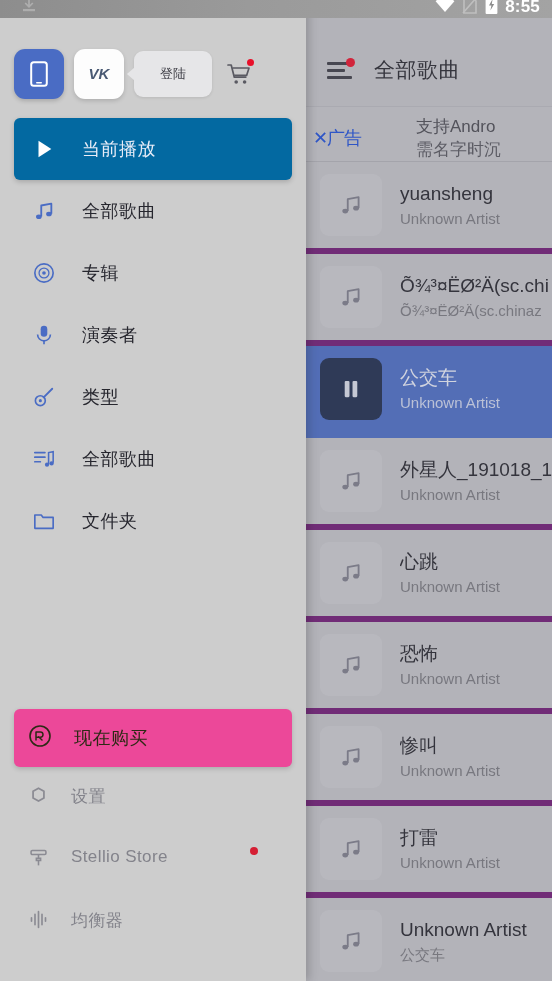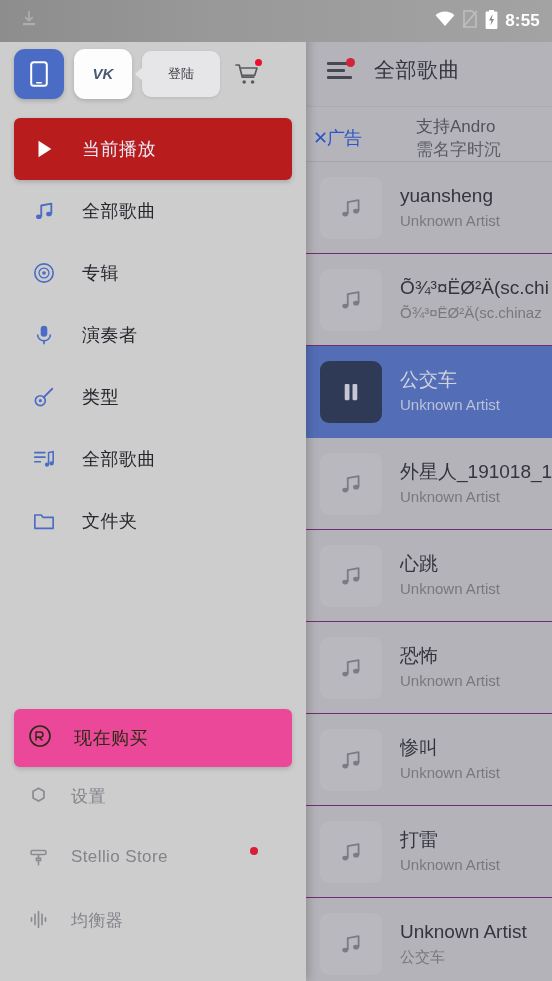--- a/index.html
+++ b/index.html
@@ -6,23 +6,23 @@
   html, body {
     width: 552px; height: 981px;
     font-family: "Liberation Sans", "DejaVu Sans", sans-serif;
     overflow: hidden;
     background: #b9b9bd;
   }
   #screen { position: relative; width: 552px; height: 981px; overflow: hidden; }
 
   
   .statusbar {
-    position: absolute; top: 0; left: 0; width: 552px; height: 42px;
+    position: absolute; top: 0; left: 0; width: 552px; height: 18px;
     background: linear-gradient(to right, #8d8d8d 0%, #9a9a9a 45%, #a3a3a3 100%);
-    display: flex; align-items: center; z-index: 40;
+    display: flex; align-items: flex-end; z-index: 40;
   }
   .sb-left { width: 306px; padding-left: 22px; display: flex; align-items: center; }
   .sb-dl { opacity: .28; }
   .sb-right {
     flex: 1; display: flex; align-items: center; justify-content: flex-end;
     padding-right: 12px; gap: 7px;
   }
   .sb-time { color: #fff; font-size: 17px; font-weight: bold; letter-spacing: .2px; }
   .ic-wifi { display: block; }
   .ic-sim { display: block; opacity: .42; }
@@ -62,21 +62,21 @@
     position: absolute; left: 110px; top: 8px; width: 200px;
     font-size: 17px; color: #4a4a52; line-height: 23px; white-space: nowrap;
   }
   .ad-body .l2 { color: #55555d; }
 
   
   .songlist { background: #c2c2c7; }
   .song {
     position: relative; display: flex; align-items: center;
     height: 92px; padding-left: 14px;
-    border-bottom: 1px solid #701a75;
+    border-bottom: 6px solid #701a75;
   }
   .song .thumb {
     width: 62px; height: 62px; border-radius: 9px; background: #c9c9ce;
     display: flex; align-items: center; justify-content: center; flex: none;
   }
   .song .meta { margin-left: 18px; overflow: hidden; white-space: nowrap; }
   .song .title {
     font-size: 19px; color: #24242c; line-height: 24px; white-space: nowrap;
   }
   .song .artist {
@@ -97,21 +97,21 @@
   .drawer-head {
     height: 80px; margin-top: 34px; display: flex; align-items: center;
     padding: 0 14px; gap: 10px;
   }
   .btn-phone {
     width: 50px; height: 50px; border-radius: 11px; background: #4a6cc4;
     display: flex; align-items: center; justify-content: center; flex: none;
     box-shadow: 0 2px 4px rgba(0,0,0,.18);
   }
   .btn-vk {
-    width: 58px; height: 50px; border-radius: 11px; background: #fdfdfd;
+    width: 50px; height: 50px; border-radius: 11px; background: #fdfdfd;
     display: flex; align-items: center; justify-content: center; flex: none;
     box-shadow: 0 2px 4px rgba(0,0,0,.15);
   }
   .tooltip {
     position: relative; height: 46px; background: #e6e6e8; border-radius: 9px;
     display: flex; align-items: center; justify-content: center;
     padding: 0 26px; flex: none; box-shadow: 0 1px 3px rgba(0,0,0,.10); text-align: center;
   }
   .tooltip::before {
     content: ""; position: absolute; left: -7px; top: 50%; margin-top: -7px;
@@ -123,21 +123,21 @@
   .cart-dot { position: absolute; right: 2px; top: 5px; width: 7px; height: 7px; border-radius: 50%; background: #e8102a; }
 
   
   .nav { padding-top: 4px; }
   .nav-item {
     display: flex; align-items: center; height: 62px; padding-left: 28px;
   }
   .nav-item .ico { width: 32px; display: flex; align-items: center; justify-content: center; flex: none; }
   .nav-item .lbl { margin-left: 22px; font-size: 18px; color: #26262e; letter-spacing: .5px; }
   .nav-item.active {
-    background: #b91c1c; margin: 0 14px; border-radius: 6px; height: 62px;
+    background: #0369a1; margin: 0 14px; border-radius: 6px; height: 62px;
     padding-left: 14px; box-shadow: 0 2px 5px rgba(0,0,0,.18);
   }
   .nav-item.active .lbl { color: #e9edf8; }
   .nav-spacer { flex: 1; }
 
   .buy {
     margin: 0 14px 18px 14px; height: 58px; background: #ec4899; border-radius: 6px;
     display: flex; align-items: center; padding-left: 14px;
     box-shadow: 0 2px 5px rgba(0,0,0,.16);
   }

